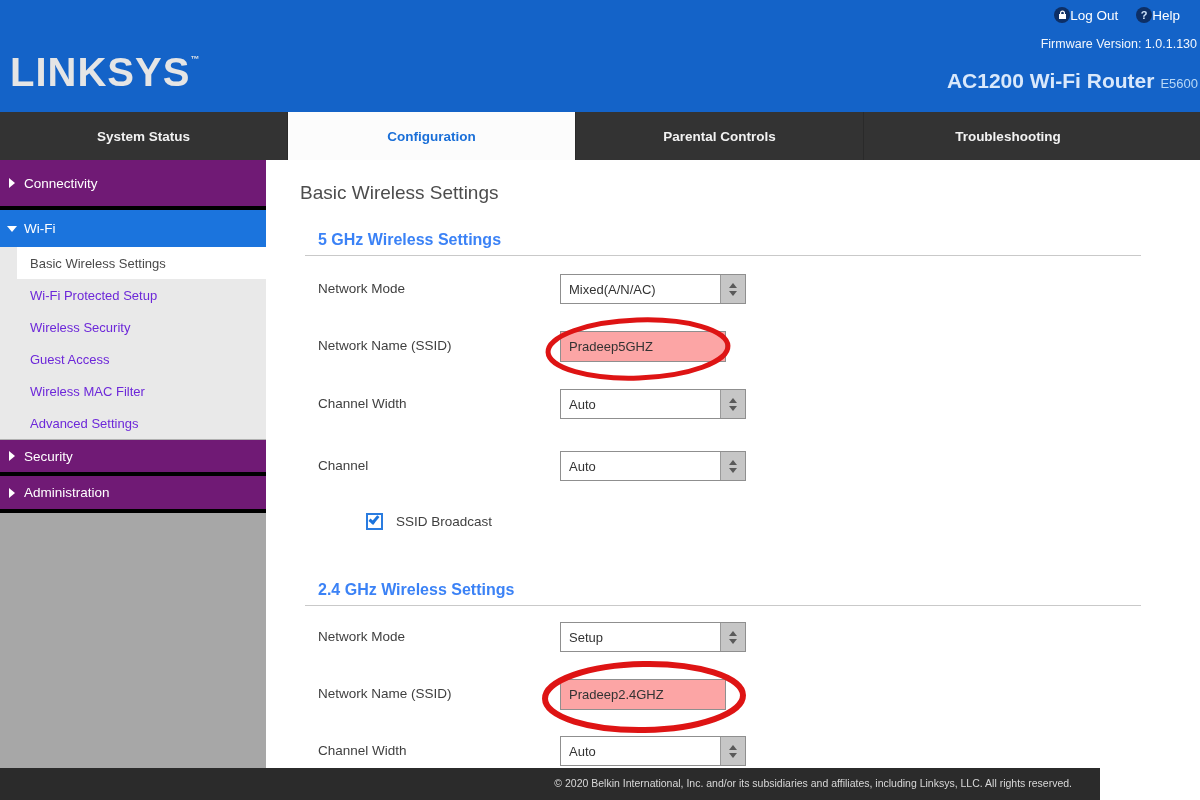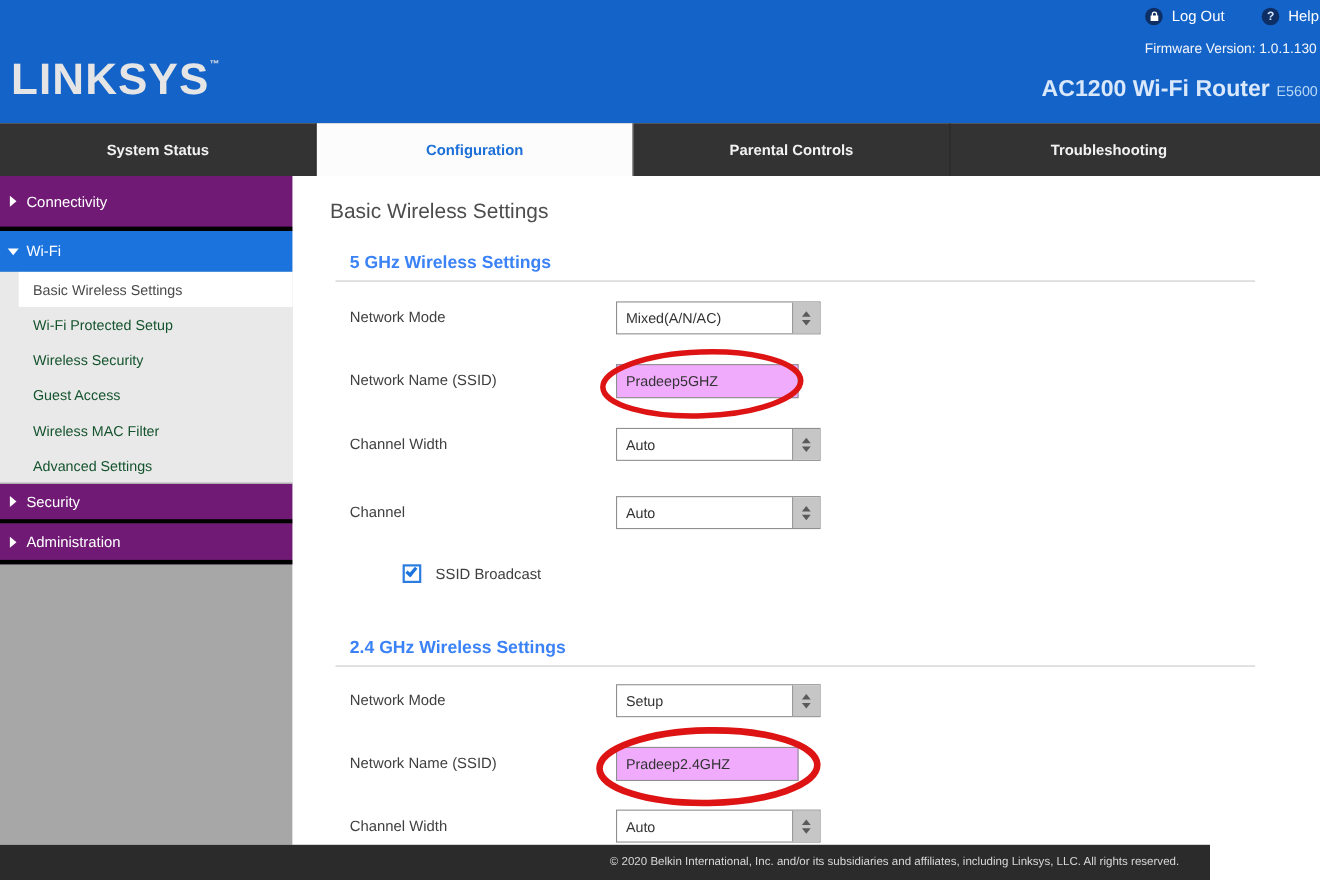--- a/index.html
+++ b/index.html
@@ -4,21 +4,21 @@
 <style>
   * { margin:0; padding:0; box-sizing:border-box; }
   html,body { width:1200px; height:800px; overflow:hidden;
     font-family:"Liberation Sans", sans-serif; background:#fff; }
 
   
   .header { position:absolute; left:0; top:0; width:1200px; height:112px; background:#1463c8; }
   .logo { position:absolute; left:10px; top:52px; color:#e5e5e5; font-size:40px; font-weight:bold;
           letter-spacing:1px; line-height:1; }
   .logo sup { font-size:9px; vertical-align:24px; letter-spacing:0; }
-  .hdr-links { position:absolute; top:7px; right:1px; display:flex; align-items:flex-start; gap:8px;
+  .hdr-links { position:absolute; top:7px; right:20px; display:flex; align-items:center; 
                color:#fff; font-size:13.5px; }
   .hdr-links .gap { width:18px; }
   .circ-icon { width:16px; height:16px; border-radius:50%; background:#0d2f66; display:inline-flex;
                align-items:center; justify-content:center; color:#cfe3fa; font-size:11px; font-weight:bold; }
   .fw-line { position:absolute; top:37px; right:3px; color:#f2f6fc; font-size:12.5px; }
   .prod-line { position:absolute; top:61px; right:2px; color:#d9e8fb; font-size:21px; font-weight:bold;margin-top:8px; }
   .prod-line .model { font-size:13px; font-weight:normal; color:#b9d8f6; margin-left:6px; }
 
   
   .tabbar { position:absolute; left:0; top:112px; width:1200px; height:48px; background:#333; display:flex; }
@@ -33,42 +33,42 @@
                border-bottom:4px solid #000000; }
   .side-item.h50 { height:50px; }
   .side-item.h37 { height:37px; }
   .side-item.sel { background:#1b74dd; border-bottom:none; }
   .arrow-r { position:absolute; left:9px; width:0; height:0;
              border-top:5px solid transparent; border-bottom:5px solid transparent; border-left:6px solid #fff; }
   .arrow-d { position:absolute; left:7px; width:0; height:0;
              border-left:5px solid transparent; border-right:5px solid transparent; border-top:6px solid #fff; }
   .submenu { background:#e9e9e9; }
   .sub-item { height:32px; display:flex; align-items:center; padding-left:30px;
-              color:#14532d; font-size:13px; cursor:pointer; }
+              color:#6d28d9; font-size:13px; cursor:pointer; }
   .sub-item.sel { background:#fff; margin-left:17px; padding-left:13px; color:#4a4a4a; }
 
   
   .main { position:absolute; left:266px; top:160px; width:934px; height:608px; background:#fff; }
   .page-title { position:absolute; left:34px; top:22px; font-size:19px; color:#4d4d4d; }
   .sec-head { position:absolute; left:52px; font-size:16px; font-weight:bold; color:#3b82f6; }
   .rule { position:absolute; left:39px; width:836px; height:1px; background:#c9c9c9; }
   .f-label { position:absolute; left:52px; font-size:13.5px; color:#3f3f3f; }
 
   .sel-ctl { position:absolute; left:294px; width:186px; height:30px; border:1px solid #8f8f8f;
              background:#fff; display:flex; cursor:pointer; }
   .sel-val { flex:1; font-size:13px; color:#333; padding-left:8px; display:flex; align-items:center; }
   .stepper { width:25px; background:#c6c6c6; border-left:1px solid #9a9a9a; display:flex;
              flex-direction:column; align-items:center; justify-content:center; gap:3px; }
   .tri-up { width:0; height:0; border-left:4px solid transparent; border-right:4px solid transparent;
             border-bottom:5px solid #5a5a5a; }
   .tri-dn { width:0; height:0; border-left:4px solid transparent; border-right:4px solid transparent;
             border-top:5px solid #5a5a5a; }
 
   .txt-ctl { position:absolute; left:294px; width:166px; height:31px; border:1px solid #8f8f8f;
-             background:#f0abfc; font-family:"Liberation Sans", sans-serif; font-size:13px; color:#333;
+             background:#fca5a5; font-family:"Liberation Sans", sans-serif; font-size:13px; color:#333;
              padding-left:8px; outline:none; }
 
   .chk-row { position:absolute; left:52px; display:flex; align-items:center; gap:13px;margin-left:48px; }
   .chk-box { width:17px; height:17px; border:2px solid #2a7ce0; background:#fff; position:relative; cursor:pointer; }
   .chk-box .mark { position:absolute; left:3px; top:-1px; width:6px; height:10px;
                    border-right:3px solid #1b74dd; border-bottom:3px solid #1b74dd; transform:rotate(40deg); }
   .chk-label { font-size:13.5px; color:#3f3f3f; }
 
   .ellipse-svg { position:absolute; pointer-events:none; }
 

